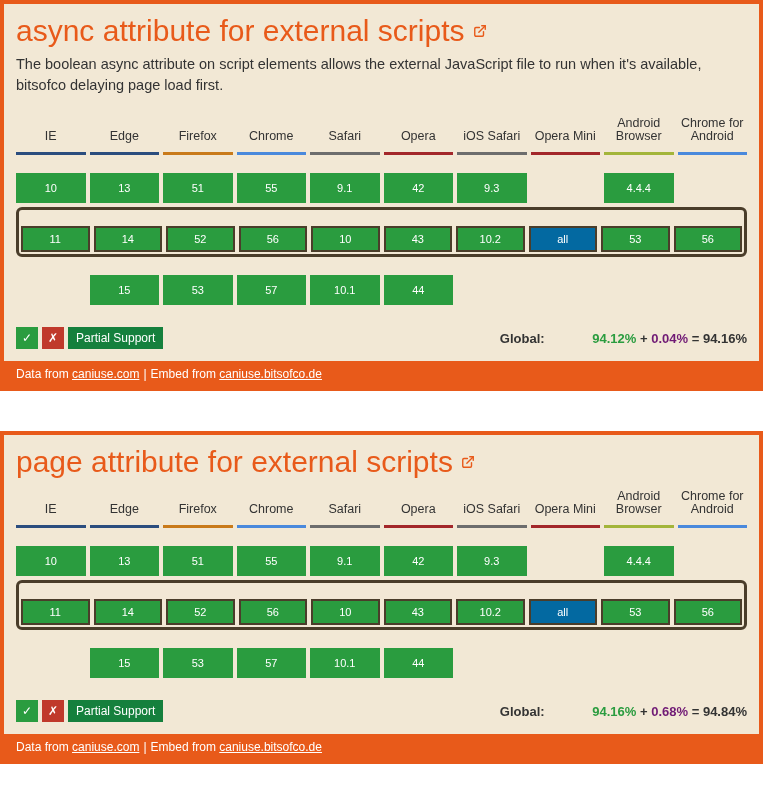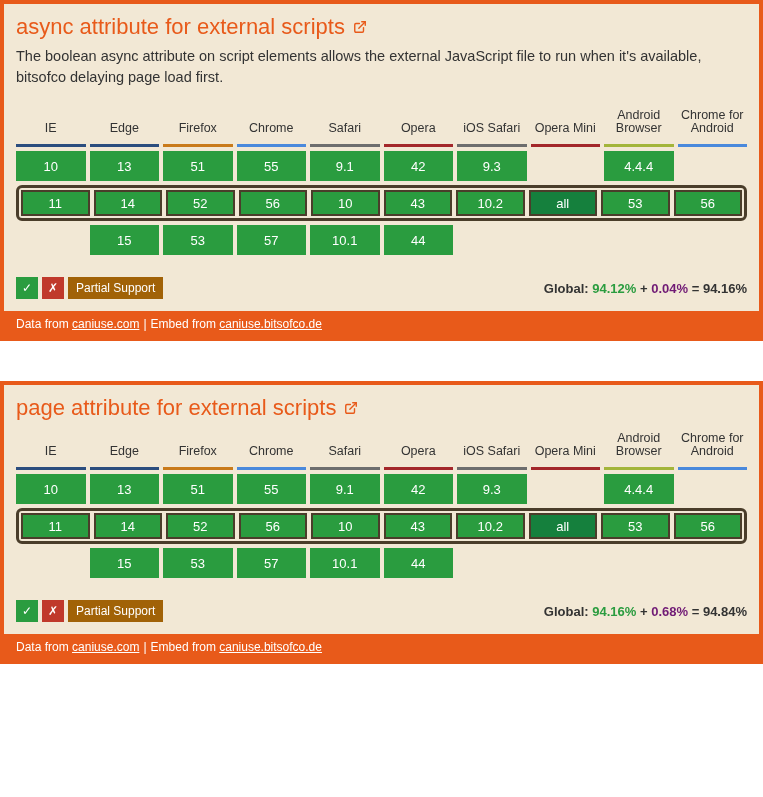--- a/index.html
+++ b/index.html
@@ -11,21 +11,21 @@
   }
   .panel {
     border: 4px solid #e85a1a;
     background: #f2e8d5;
     margin-bottom: 40px;
   }
   .panel-body {
     padding: 10px 12px 12px 12px;
   }
   .title {
-    font-size: 22px;
+    font-size: 30px;
     font-weight: 400;
     color: #e85a1a;
     margin-bottom: 6px;
   }
   .title-link {
     display: inline-flex;
     align-items: center;
     gap: 8px;
     color: #e85a1a;
     text-decoration: none;
@@ -68,26 +68,27 @@
   .hdr.op    { border-bottom-color: #a3272a; }
   .hdr.ios   { border-bottom-color: #6d6d6d; justify-content: center; }
   .hdr.omini { border-bottom-color: #a3272a; }
   .hdr.ab    { border-bottom-color: #a3b53a; }
   .hdr.cfa   { border-bottom-color: #4a89dc; }
   .cell {
     height: 30px;
     display: flex;
     align-items: center;
     justify-content: center;
-    font-size: 13px;
+    font-size: 11px;
     color: #fff;
     border-radius: 0;
+    margin-top: 14px;
   }
   .sup { background: #2a9c3f; }
-  .nosup { background: #15803d; }
+  .nosup { background: #0369a1; }
   .empty { background: transparent; }
   
   .current-frame {
     grid-column: 1 / -1;
     border: 3px solid #4a3d2a;
     padding: 2px;
     display: grid;
     grid-template-columns: repeat(10, 1fr);
     gap: 4px;
     border-radius: 6px;
@@ -114,30 +115,30 @@
     height: 22px;
     display: inline-flex;
     align-items: center;
     justify-content: center;
     color: #fff;
     font-size: 12px;
   }
   .sq.yes { background: #2a9c3f; }
   .sq.no  { background: #c0392b; }
   .partial-chip {
-    background: #a16207;
+    background: #15803d;
     color: #fff;
     font-size: 12px;
     padding: 4px 8px;
     height: 22px;
     display: inline-flex;
     align-items: center;
   }
   .global-stat { color:#333; font-size:13px; font-weight:700; }
-  .g-green { color:#2a9c3f; }
+  .g-green { color:#2a9c3f;margin-left:44px; }
   .g-olive { color:#701a75; }
   .panel-foot {
     background: #e85a1a;
     color: #fff;
     font-size: 12px;
     padding: 6px 12px;
   }
   .panel-foot a, .panel-foot .lnk {
     color: #fff;
     text-decoration: underline;

